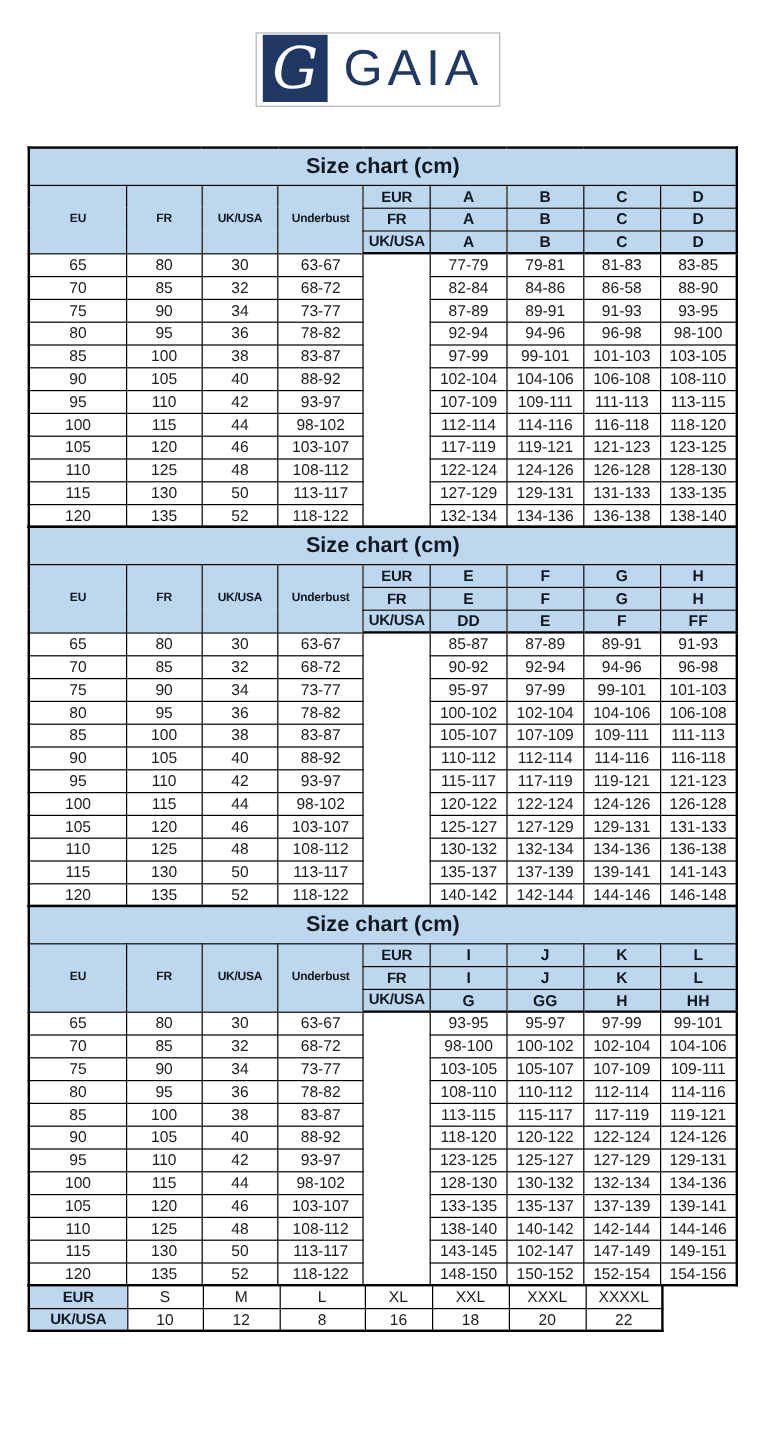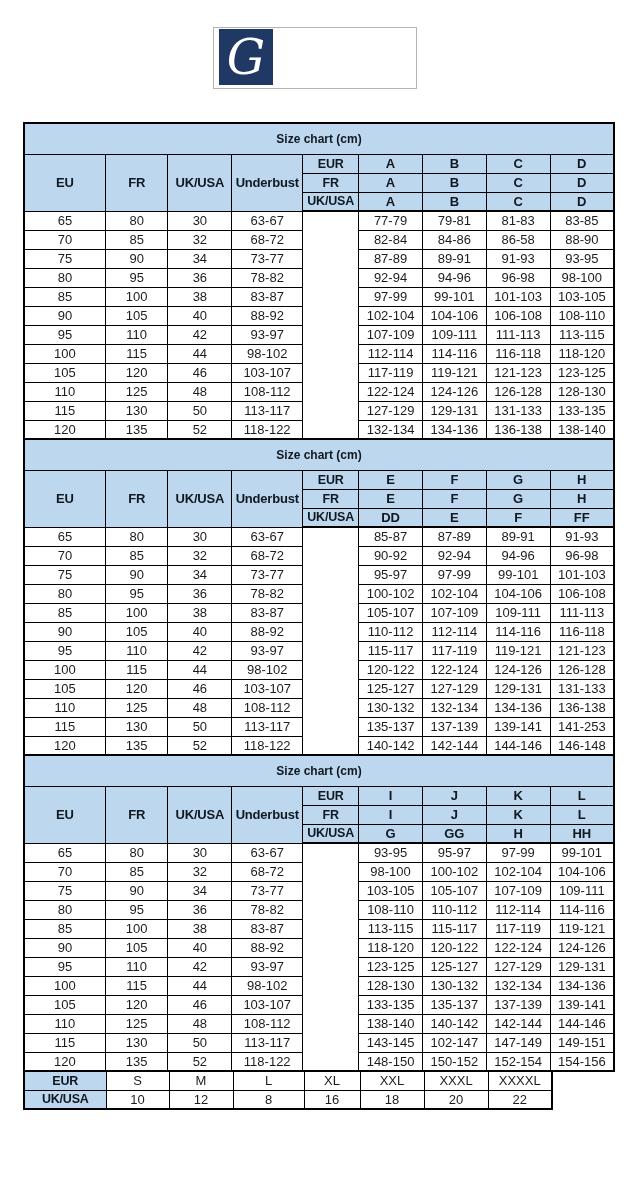--- a/index.html
+++ b/index.html
@@ -69,42 +69,43 @@
     padding: 0;
     height: 19px;
     font-size: 13px;
     color: #1c1c1c;
     white-space: nowrap;
     overflow: hidden;
   }
   td.title {
     background: var(--blue, #bdd7ee);
     font-weight: bold;
-    font-size: 12px;
+    font-size: 18px;
     height: 31px;
     color: #101820;
   }
   td.hdr {
     background: var(--blue, #bdd7ee);
     font-weight: bold;
     color: #101820;
     text-align: center;
   }
-  td.hdr.big { font-size: 13px; letter-spacing: -0.2px; }
+  td.hdr.big { font-size: 10px; letter-spacing: -0.2px; }
   td.hdr.lbl { font-size: 12.5px; letter-spacing: -0.2px; }
   tr.subhdr-last td { border-bottom: 2px solid #000; }
   td.gap { border-top: none; border-bottom: none; background: #ffffff; }
 </style>
 </head>
 <body style="--blue: #bdd7ee; --navy: #1f3864; --logo-border: #b3b3b3;">
 
 <div class="logo-box">
   <div class="logo-mark">
     <span>G</span>
   </div>
+  <div class="logo-word">GAIA</div>
 </div>
 
 <div class="tables">
   <table class="bra">
       <colgroup>
         <col style="width: 82px;">
         <col style="width: 63px;">
         <col style="width: 64px;">
         <col style="width: 71px;">
         <col style="width: 56px;">
@@ -408,21 +409,21 @@
           <td>136-138</td>
         </tr>
         <tr>
           <td>115</td>
           <td>130</td>
           <td>50</td>
           <td>113-117</td>
           <td>135-137</td>
           <td>137-139</td>
           <td>139-141</td>
-          <td>141-253</td>
+          <td>141-143</td>
         </tr>
         <tr>
           <td>120</td>
           <td>135</td>
           <td>52</td>
           <td>118-122</td>
           <td>140-142</td>
           <td>142-144</td>
           <td>144-146</td>
           <td>146-148</td>

